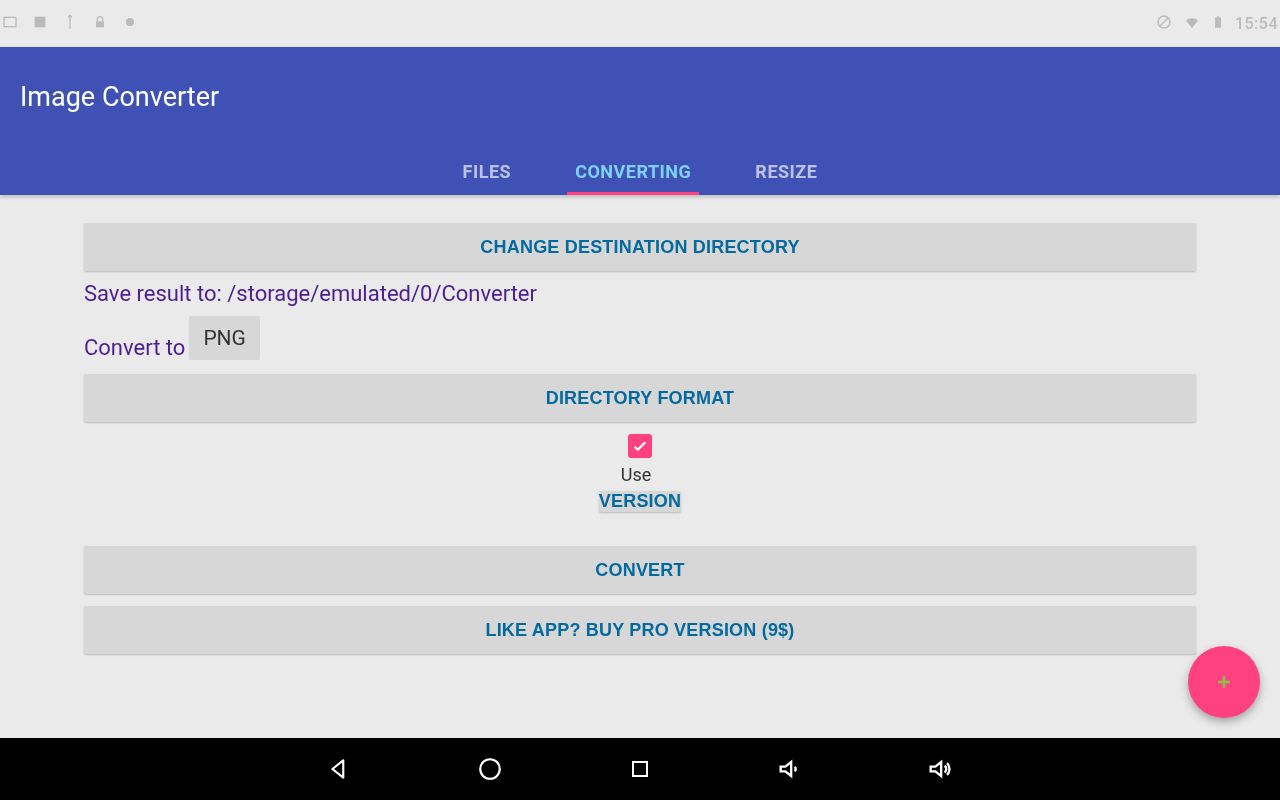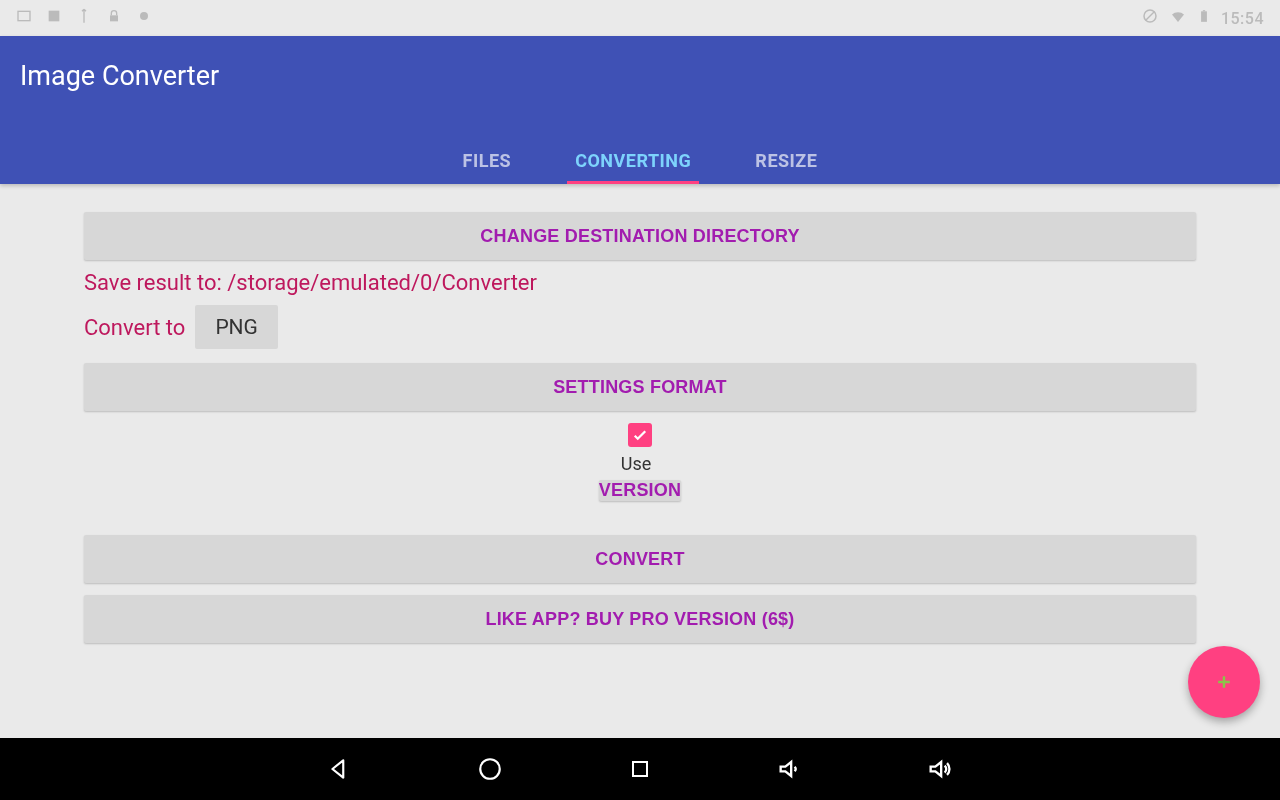--- a/index.html
+++ b/index.html
@@ -1,42 +1,43 @@
 <!DOCTYPE html>
 <html><head>
 <meta charset="utf-8">
 <style>
   * { box-sizing: border-box; margin: 0; padding: 0; }
   html, body { width: 1280px; height: 800px; font-family: Roboto, "Helvetica Neue", Arial, sans-serif; background: #eaeaea; overflow: hidden; }
   
   .status-bar {
-    height: 36px;
+    height: 47px;
     background: #eaeaea;
     display: flex;
     align-items: center;
-    padding: 0 16px;
+    padding: 0 2px;
     color: #bbb;
   }
   .status-left { display: flex; gap: 14px; align-items: center; }
   .status-right { margin-left: auto; display: flex; gap: 10px; align-items: center; }
   .status-time { font-size: 16px; color: #bbb; font-weight: 500; letter-spacing: 0.5px; }
   
   .app-bar {
     background: #3f51b5;
     height: 148px;
     color: #fff;
     display: flex;
     flex-direction: column;
     box-shadow: 0 2px 4px rgba(0,0,0,0.2);
     position: relative;
   }
   .app-title {
     font-size: 27px;
     font-weight: 400;
     padding: 24px 20px 0 20px;
+    margin-top: 10px;
   }
   .tabs {
     margin-top: auto;
     display: flex;
     justify-content: center;
     gap: 64px;
     height: 48px;
     align-items: center;
   }
   .tab {
@@ -64,45 +65,45 @@
     display: flex;
     flex-direction: column;
   }
   
   .flat-button {
     background: #d7d7d7;
     border: none;
     height: 48px;
     font-size: 18px;
     font-weight: 600;
-    color: #a21caf;
+    color: #0369a1;
     letter-spacing: 0.2px;
     cursor: pointer;
     border-radius: 2px;
     box-shadow: 0 1px 2px rgba(0,0,0,0.2);
     display: flex;
     align-items: center;
     justify-content: center;
   }
   
   .info-text {
     font-size: 22px;
-    color: #be185d;
+    color: #4c1d95;
     margin-top: 10px;
   }
   
   .convert-row {
     display: flex;
-    align-items: center;
-    gap: 10px;
+    align-items: flex-end;
+    gap: 4px;
     margin-top: 10px;
   }
   .select-box {
     background: #d7d7d7;
-    padding: 10px 20px;
+    padding: 10px 14px;
     font-size: 21px;
     color: #333;
     border-radius: 2px;
     cursor: pointer;
   }
   
   .settings-button { margin-top: 14px; }
   
   .use-row {
     display: flex;
@@ -203,32 +204,32 @@
   </div>
 </div>
 
 <div class="content">
   <button class="flat-button">CHANGE DESTINATION DIRECTORY</button>
   <div class="info-text">Save result to: /storage/emulated/0/Converter</div>
   <div class="convert-row">
     <span class="info-text" style="margin-top:0">Convert to</span>
     <div class="select-box">PNG</div>
   </div>
-  <button class="flat-button settings-button">SETTINGS FORMAT</button>
+  <button class="flat-button settings-button">DIRECTORY FORMAT</button>
   <div class="use-row">
     <div class="checkbox">
       <svg viewBox="0 0 24 24">
           <path d="M5 13l4 4L19 7" fill="none" stroke="#fff" stroke-width="3"></path>
         </svg>
     </div>
     <span class="use-label">Use</span>
     <button class="flat-button resize-button">VERSION</button>
   </div>
   <button class="flat-button convert-button">CONVERT</button>
-  <button class="flat-button pro-button">LIKE APP? BUY PRO VERSION (6$)</button>
+  <button class="flat-button pro-button">LIKE APP? BUY PRO VERSION (9$)</button>
 </div>
 
 <div class="fab">
   <svg viewBox="0 0 24 24">
       <path d="M12 5v14M5 12h14" stroke="#8bc34a" stroke-width="3"></path>
     </svg>
 </div>
 
 <div class="nav-bar">
   <div class="nav-icon">

